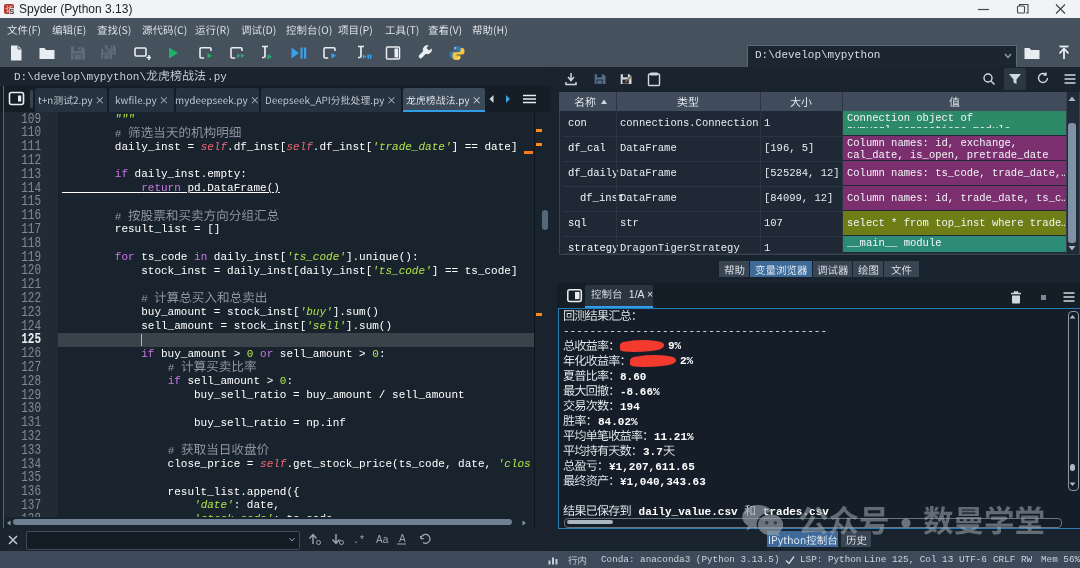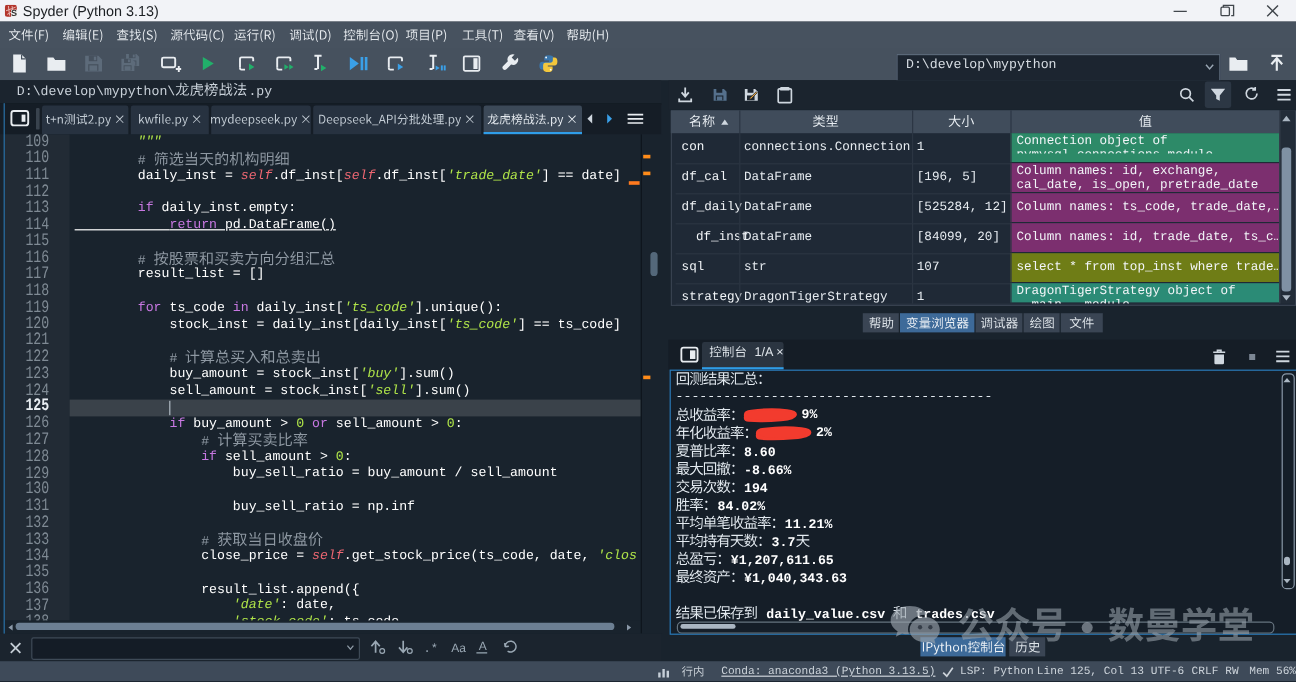--- a/index.html
+++ b/index.html
@@ -362,41 +362,41 @@
     <div style="position:absolute;left:620px;top:161px;width:140px;height:25px;overflow:hidden;font:10.5px 'Liberation Mono',monospace;color:#e6ebf0;line-height:25px;">DataFrame</div>
     <div style="position:absolute;left:764px;top:161px;width:78px;height:25px;overflow:hidden;font:10.5px 'Liberation Mono',monospace;color:#e6ebf0;line-height:25px;">[525284, 12]</div>
     <div style="position:absolute;left:842px;top:161px;width:224px;height:24px;overflow:hidden;background:#7c2f6f;"></div>
     <div style="position:absolute;left:847px;top:161px;width:219px;height:25px;overflow:hidden;font:10.5px 'Liberation Mono',monospace;color:#f2f5f8;line-height:25px;white-space:pre;">Column names: ts_code, trade_date,…</div>
     <div style="position:absolute;left:616px;top:161px;width:1px;height:25px;overflow:hidden;background:#2b3542;"></div>
     <div style="position:absolute;left:760px;top:161px;width:1px;height:25px;overflow:hidden;background:#2b3542;"></div>
     <div style="position:absolute;left:842px;top:161px;width:1px;height:25px;overflow:hidden;background:#2b3542;"></div>
     <div style="position:absolute;left:563px;top:186px;width:503px;height:25px;overflow:hidden;border-bottom:1px solid #2b3542;"></div>
     <div style="position:absolute;left:580px;top:186px;width:54px;height:25px;overflow:hidden;font:10.5px 'Liberation Mono',monospace;color:#f2f5f8;line-height:25px;">df_inst</div>
     <div style="position:absolute;left:620px;top:186px;width:140px;height:25px;overflow:hidden;font:10.5px 'Liberation Mono',monospace;color:#e6ebf0;line-height:25px;">DataFrame</div>
-    <div style="position:absolute;left:764px;top:186px;width:78px;height:25px;overflow:hidden;font:10.5px 'Liberation Mono',monospace;color:#e6ebf0;line-height:25px;">[84099, 20]</div>
+    <div style="position:absolute;left:764px;top:186px;width:78px;height:25px;overflow:hidden;font:10.5px 'Liberation Mono',monospace;color:#e6ebf0;line-height:25px;">[84099, 12]</div>
     <div style="position:absolute;left:842px;top:186px;width:224px;height:24px;overflow:hidden;background:#7c2f6f;"></div>
     <div style="position:absolute;left:847px;top:186px;width:219px;height:25px;overflow:hidden;font:10.5px 'Liberation Mono',monospace;color:#f2f5f8;line-height:25px;white-space:pre;">Column names: id, trade_date, ts_c…</div>
     <div style="position:absolute;left:616px;top:186px;width:1px;height:25px;overflow:hidden;background:#2b3542;"></div>
     <div style="position:absolute;left:760px;top:186px;width:1px;height:25px;overflow:hidden;background:#2b3542;"></div>
     <div style="position:absolute;left:842px;top:186px;width:1px;height:25px;overflow:hidden;background:#2b3542;"></div>
     <div style="position:absolute;left:563px;top:211px;width:503px;height:25px;overflow:hidden;border-bottom:1px solid #2b3542;"></div>
     <div style="position:absolute;left:568px;top:211px;width:54px;height:25px;overflow:hidden;font:10.5px 'Liberation Mono',monospace;color:#f2f5f8;line-height:25px;">sql</div>
     <div style="position:absolute;left:620px;top:211px;width:140px;height:25px;overflow:hidden;font:10.5px 'Liberation Mono',monospace;color:#e6ebf0;line-height:25px;">str</div>
     <div style="position:absolute;left:764px;top:211px;width:78px;height:25px;overflow:hidden;font:10.5px 'Liberation Mono',monospace;color:#e6ebf0;line-height:25px;">107</div>
     <div style="position:absolute;left:842px;top:211px;width:224px;height:24px;overflow:hidden;background:#6f7d16;"></div>
     <div style="position:absolute;left:847px;top:211px;width:219px;height:25px;overflow:hidden;font:10.5px 'Liberation Mono',monospace;color:#f2f5f8;line-height:25px;white-space:pre;">select * from top_inst where trade…</div>
     <div style="position:absolute;left:616px;top:211px;width:1px;height:25px;overflow:hidden;background:#2b3542;"></div>
     <div style="position:absolute;left:760px;top:211px;width:1px;height:25px;overflow:hidden;background:#2b3542;"></div>
     <div style="position:absolute;left:842px;top:211px;width:1px;height:25px;overflow:hidden;background:#2b3542;"></div>
     <div style="position:absolute;left:563px;top:236px;width:503px;height:17px;overflow:hidden;border-bottom:1px solid #2b3542;"></div>
     <div style="position:absolute;left:568px;top:236px;width:54px;height:17px;overflow:hidden;font:10.5px 'Liberation Mono',monospace;color:#f2f5f8;line-height:25px;">strategy</div>
     <div style="position:absolute;left:620px;top:236px;width:140px;height:17px;overflow:hidden;font:10.5px 'Liberation Mono',monospace;color:#e6ebf0;line-height:25px;">DragonTigerStrategy</div>
     <div style="position:absolute;left:764px;top:236px;width:78px;height:17px;overflow:hidden;font:10.5px 'Liberation Mono',monospace;color:#e6ebf0;line-height:25px;">1</div>
     <div style="position:absolute;left:842px;top:236px;width:224px;height:16px;overflow:hidden;background:#2b8b76;"></div>
-    <div style="position:absolute;left:847px;top:237px;width:219px;height:16px;overflow:hidden;font:10.5px 'Liberation Mono',monospace;color:#f2f5f8;white-space:pre;"><div style="height:12px;line-height:12.5px;">DragonTigerStrategy object of</div><div style="height:12px;line-height:12.5px;">__main__ module</div></div>
+    <div style="position:absolute;left:847px;top:237px;width:219px;height:16px;overflow:hidden;font:10.5px 'Liberation Mono',monospace;color:#f2f5f8;white-space:pre;"><div style="height:12px;line-height:12.5px;">__main__ module</div></div>
     <div style="position:absolute;left:616px;top:236px;width:1px;height:17px;overflow:hidden;background:#2b3542;"></div>
     <div style="position:absolute;left:760px;top:236px;width:1px;height:17px;overflow:hidden;background:#2b3542;"></div>
     <div style="position:absolute;left:842px;top:236px;width:1px;height:17px;overflow:hidden;background:#2b3542;"></div>
     <div style="position:absolute;left:1066px;top:92px;width:12px;height:161px;overflow:hidden;background:#222c38;border-left:1px solid #37414f;"></div>
     <svg width="10" height="10" viewBox="0 0 10 10" style="position:absolute;left:1067px;top:94px">
       <path d="M1.5 7 L5 2.5 L8.5 7 z" fill="#aab6c2"></path>
     </svg>
     <svg width="10" height="10" viewBox="0 0 10 10" style="position:absolute;left:1067px;top:243px">
       <path d="M1.5 3 L5 7.5 L8.5 3 z" fill="#aab6c2"></path>
     </svg>
@@ -509,21 +509,21 @@
     <div style="position:absolute;left:845.5px;top:532.5px;width:23px;height:14px;overflow:hidden;line-height:12px;"><svg width="22" height="15" viewBox="0 0 22 15" style="display:inline-block;vertical-align:-6px;overflow:visible">
         <path fill="#dfe5ea" d="M1.2 0.7V4C1.2 5.6 1.1 7.8 0.4 9.4C0.6 9.5 0.9 9.7 1.1 9.8C1.9 8.2 2 5.7 2 4V1.4H9.9V0.7ZM5.2 2C5.2 2.6 5.2 3.2 5.1 3.7H2.7V4.5H5.1C4.9 6.5 4.3 8.2 2.2 9.2C2.4 9.3 2.6 9.6 2.8 9.8C4.9 8.7 5.6 6.8 5.9 4.5H8.6C8.4 7.4 8.3 8.5 8 8.8C7.9 8.9 7.7 8.9 7.5 8.9C7.3 8.9 6.6 8.9 6 8.9C6.1 9.1 6.2 9.4 6.2 9.6C6.9 9.7 7.5 9.7 7.8 9.7C8.2 9.6 8.4 9.6 8.7 9.3C9 8.9 9.2 7.6 9.4 4.1C9.4 4 9.4 3.7 9.4 3.7H5.9C6 3.2 6 2.6 6 2Z M12.6 2.6H15.4V4.6H12.6ZM16.2 2.6H19V4.6H16.2ZM13 5.7 12.3 5.9C12.7 6.8 13.2 7.5 13.9 8.1C13.2 8.5 12.3 8.9 11 9.1C11.1 9.3 11.3 9.7 11.4 9.8C12.8 9.5 13.8 9.1 14.5 8.5C15.9 9.4 17.8 9.7 20.3 9.8C20.3 9.5 20.5 9.2 20.6 9C18.2 8.9 16.5 8.7 15.2 8C15.9 7.2 16.1 6.3 16.1 5.3H19.8V1.8H16.2V0.2H15.4V1.8H11.8V5.3H15.3C15.3 6.1 15.1 6.9 14.5 7.5C13.9 7.1 13.4 6.5 13 5.7Z"></path>
       </svg></div>
     <div style="position:absolute;left:0px;top:551px;width:1080px;height:17px;overflow:hidden;background:#3e4a59;"></div>
     <svg width="12" height="12" viewBox="0 0 12 12" style="position:absolute;left:547px;top:554px">
       <path d="M1.5 10.5 v-4 h2 v4 z M5 10.5 v-7 h2 v7 z M8.5 10.5 v-5.5 h2 v5.5 z" fill="#c6cfd8"></path>
     </svg>
     <div style="position:absolute;left:568px;top:552px;width:24px;height:16px;overflow:hidden;line-height:13.5px;"><svg width="20" height="14" viewBox="0 0 20 14" style="display:inline-block;vertical-align:-6px;overflow:visible">
         <path fill="#ccd3da" d="M4.1 0.6V1.3H8.8V0.6ZM2.5 0C2.1 0.7 1.1 1.5 0.3 2.1C0.5 2.2 0.7 2.5 0.8 2.7C1.6 2.1 2.6 1.1 3.2 0.3ZM3.7 3.2V3.9H6.9V7.8C6.9 8 6.8 8 6.7 8C6.5 8.1 5.9 8.1 5.2 8C5.3 8.2 5.4 8.5 5.4 8.7C6.3 8.7 6.9 8.7 7.2 8.6C7.5 8.5 7.6 8.3 7.6 7.8V3.9H9.1V3.2ZM2.9 2.1C2.3 3.1 1.2 4.2 0.2 4.9C0.4 5.1 0.6 5.4 0.7 5.5C1.1 5.3 1.5 4.9 1.8 4.5V8.8H2.5V3.8C2.9 3.3 3.3 2.8 3.6 2.3Z M10.4 1.6V8.8H11.1V2.3H13.9C13.8 3.6 13.5 5.2 11.4 6.3C11.6 6.4 11.8 6.7 11.9 6.8C13.2 6.1 13.9 5.2 14.2 4.3C15.1 5.1 16.1 6.1 16.5 6.7L17.1 6.3C16.5 5.5 15.4 4.4 14.4 3.6C14.5 3.2 14.6 2.7 14.6 2.3H17.4V7.8C17.4 8 17.3 8 17.1 8C16.9 8 16.3 8.1 15.6 8C15.7 8.2 15.8 8.6 15.9 8.8C16.7 8.8 17.3 8.8 17.7 8.6C18 8.5 18.1 8.3 18.1 7.8V1.6H14.6V0H13.9V1.6Z"></path>
       </svg></div>
-    <div style="position:absolute;left:601px;top:551px;width:200px;height:17px;overflow:hidden;font:9.3px 'Liberation Mono',monospace;color:#ccd3da;line-height:17px;white-space:pre;text-decoration:underline;">Conda: anaconda3 (Python 3.13.5)</div>
+    <div style="position:absolute;left:601px;top:551px;width:200px;height:17px;overflow:hidden;font:9.3px 'Liberation Mono',monospace;color:#ccd3da;line-height:17px;white-space:pre;">Conda: anaconda3 (Python 3.13.5)</div>
     <svg width="12" height="12" viewBox="0 0 12 12" style="position:absolute;left:784px;top:554px">
       <path d="M2 6.5 L5 9.5 L10 2.5" stroke="#ccd3da" stroke-width="1.4" fill="none"></path>
     </svg>
     <div style="position:absolute;left:800px;top:551px;width:70px;height:17px;overflow:hidden;font:9.3px 'Liberation Mono',monospace;color:#ccd3da;line-height:17px;white-space:pre;">LSP: Python</div>
     <div style="position:absolute;left:864px;top:551px;width:100px;height:17px;overflow:hidden;font:9.3px 'Liberation Mono',monospace;color:#ccd3da;line-height:17px;white-space:pre;">Line 125, Col 13</div>
     <div style="position:absolute;left:959px;top:551px;width:34px;height:17px;overflow:hidden;font:9.3px 'Liberation Mono',monospace;color:#ccd3da;line-height:17px;white-space:pre;">UTF-6</div>
     <div style="position:absolute;left:993px;top:551px;width:28px;height:17px;overflow:hidden;font:9.3px 'Liberation Mono',monospace;color:#ccd3da;line-height:17px;white-space:pre;">CRLF</div>
     <div style="position:absolute;left:1021px;top:551px;width:16px;height:17px;overflow:hidden;font:9.3px 'Liberation Mono',monospace;color:#ccd3da;line-height:17px;white-space:pre;">RW</div>
     <div style="position:absolute;left:1041px;top:551px;width:44px;height:17px;overflow:hidden;font:9.3px 'Liberation Mono',monospace;color:#ccd3da;line-height:17px;white-space:pre;">Mem 56%</div>
     <div style="position:absolute;left:798px;top:505px;width:100px;height:40px;line-height:36px;"><svg width="92" height="41" viewBox="0 0 92 41" style="display:inline-block;vertical-align:-14px;overflow:visible">

